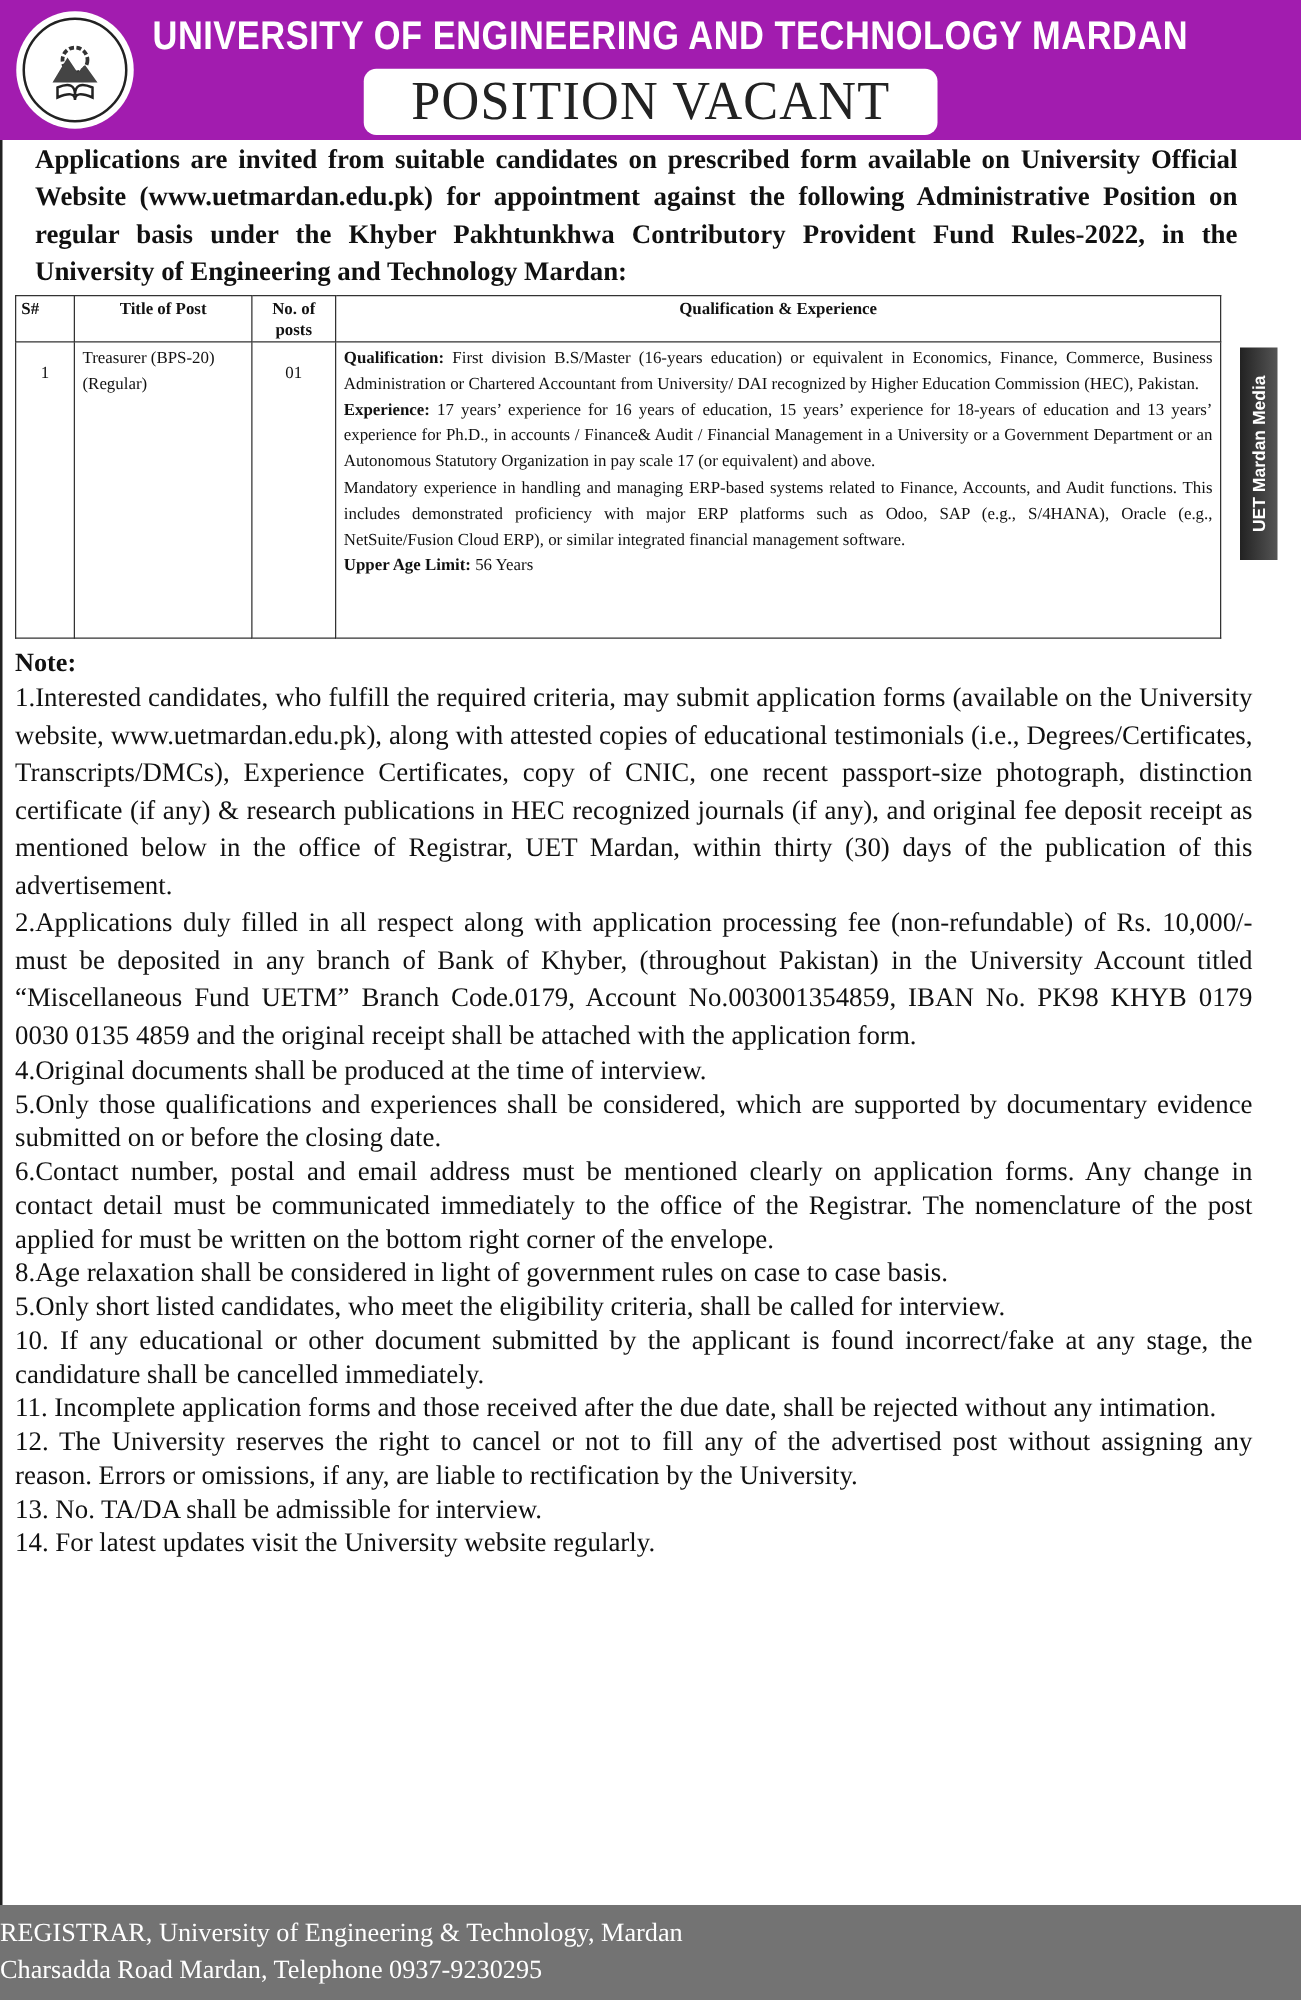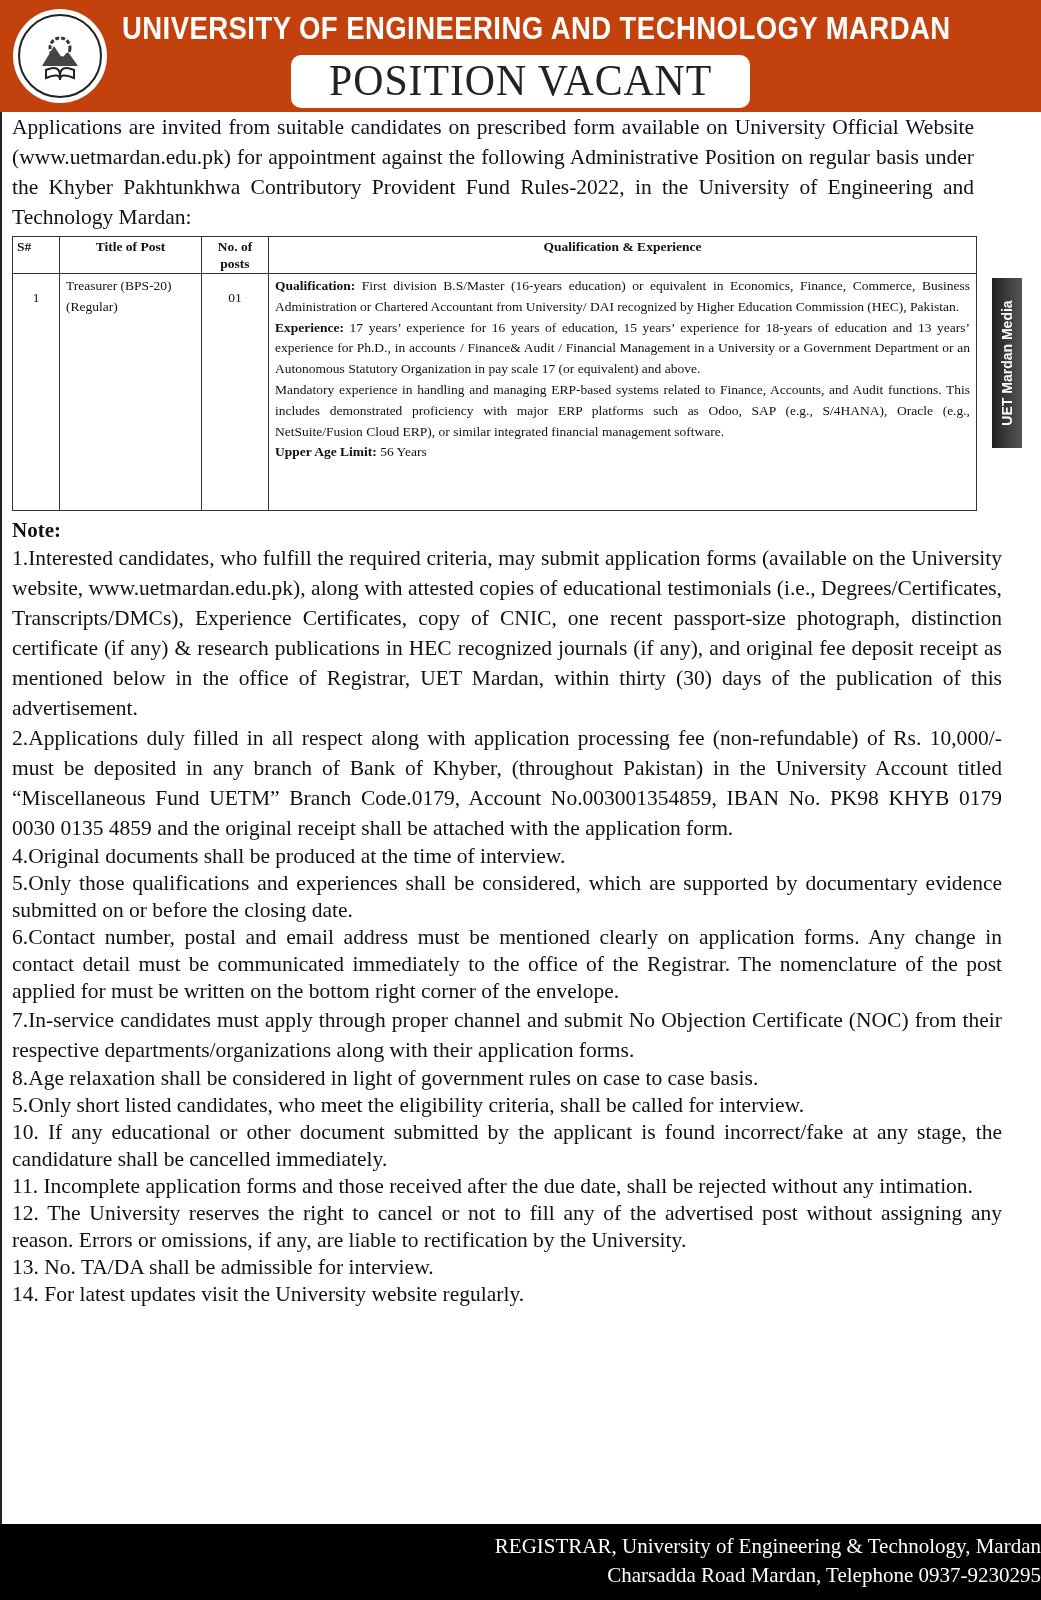--- a/index.html
+++ b/index.html
@@ -1,50 +1,50 @@
 <!DOCTYPE html>
 <html><head>
 <meta charset="utf-8">
 <style>
   html, body { margin:0; padding:0; }
   body { width:1041px; height:1600px; background:#fff; position:relative; overflow:hidden;
          font-family:"Liberation Serif", serif; color:#111; }
   .frame { position:absolute; left:0; top:0; width:1039px; height:1600px; border-left:2px solid #222; box-sizing:border-box; }
-  .header { position:absolute; left:0; top:0; width:1041px; height:112px; background:#c2410c; }
+  .header { position:absolute; left:0; top:0; width:1041px; height:112px; background:#a21caf; }
   .logo { position:absolute; left:13px; top:9px; width:94px; height:94px; border-radius:50%; background:#fff;
           display:flex; align-items:center; justify-content:center; }
   .logo-inner { width:84px; height:84px; border-radius:50%; border:2px solid #222; box-sizing:border-box;
                 display:flex; align-items:center; justify-content:center; }
   .uni-title { position:absolute; left:122px; top:10px; width:860px; font-family:"Liberation Sans", sans-serif;
                font-weight:bold; color:#fff; font-size:32px; letter-spacing:0.5px; white-space:nowrap;
                transform:scaleX(0.86); transform-origin:left; }
   .pv { position:absolute; left:291px; top:55px; width:459px; height:53px; background:#fff; border-radius:10px;
         display:flex; justify-content:center; }
   .pv span { font-family:"Liberation Serif", serif; font-size:44px; color:#222; letter-spacing:1px;
              transform:scaleX(0.95); }
-  .intro { position:absolute; left:12px; top:112px; width:962px; font-size:21.5px; line-height:30px; text-align:justify; }
+  .intro { position:absolute; left:28px; top:112px; width:962px; font-size:21.5px; line-height:30px; text-align:justify;font-weight:bold; }
   table.posts { position:absolute; left:12px; top:236px; width:965px; border-collapse:collapse; font-size:13.5px; }
   table.posts th, table.posts td { border:1px solid #333; vertical-align:top; }
   table.posts th { font-weight:bold; font-size:13.5px; line-height:17px; padding:1px 4px; }
   table.posts td { line-height:20.8px; padding:2px 6px; }
   .c1 { width:38px; } .c2 { width:133px; } .c3 { width:58px; }
   .th-s { text-align:left; }
   .td-center { text-align:center; }
   .qual { text-align:justify; }
   .qual b { font-weight:bold; }
   .side { position:absolute; left:992px; top:278px; width:30px; height:170px;
           background:linear-gradient(to right,#222,#555); display:flex; align-items:center; justify-content:center; }
   .side span { color:#fff; font-family:"Liberation Sans", sans-serif; font-weight:bold; font-size:14px;
                transform:rotate(-90deg); white-space:nowrap; }
   .notes { position:absolute; left:12px; top:517px; width:990px; font-size:21.5px; line-height:30px; }
   .note-head { font-weight:bold; font-size:21px; line-height:26px; }
   .note { text-align:justify; }
   .note.short { line-height:27px; }
-  .footer { position:absolute; left:0; top:1524px; width:1041px; height:76px; background:#000000; color:#fff;
-            text-align:right; font-size:21px; line-height:29px; padding-top:8px; box-sizing:border-box; }
+  .footer { position:absolute; left:0; top:1524px; width:1041px; height:76px; background:#737373; color:#fff;
+            text-align:left; font-size:21px; line-height:29px; padding-top:8px; box-sizing:border-box; }
 </style>
 </head>
 <body>
 
 <div class="frame"></div>
 
 <div class="header">
   <div class="logo">
     <div class="logo-inner">
       <svg width="60" height="60" viewBox="0 0 60 60">
@@ -88,21 +88,20 @@
   <span>UET Mardan Media</span>
 </div>
 
 <div class="notes">
   <div class="note-head">Note:</div>
   <div class="note">1.Interested candidates, who fulfill the required criteria, may submit application forms (available on the University website, www.uetmardan.edu.pk), along with attested copies of educational testimonials (i.e., Degrees/Certificates, Transcripts/DMCs), Experience Certificates, copy of CNIC, one recent passport-size photograph, distinction certificate (if any) &amp; research publications in HEC recognized journals (if any), and original fee deposit receipt as mentioned below in the office of Registrar, UET Mardan, within thirty (30) days of the publication of this advertisement.</div>
   <div class="note">2.Applications duly filled in all respect along with application processing fee (non-refundable) of Rs. 10,000/- must be deposited in any branch of Bank of Khyber, (throughout Pakistan) in the University Account titled “Miscellaneous Fund UETM” Branch Code.0179, Account No.003001354859, IBAN No. PK98 KHYB 0179 0030 0135 4859 and the original receipt shall be attached with the application form.</div>
   <div class="note short">4.Original documents shall be produced at the time of interview.</div>
   <div class="note short">5.Only those qualifications and experiences shall be considered, which are supported by documentary evidence submitted on or before the closing date.</div>
   <div class="note short">6.Contact number, postal and email address must be mentioned clearly on application forms. Any change in contact detail must be communicated immediately to the office of the Registrar. The nomenclature of the post applied for must be written on the bottom right corner of the envelope.</div>
-  <div class="note">7.In-service candidates must apply through proper channel and submit No Objection Certificate (NOC) from their respective departments/organizations along with their application forms.</div>
   <div class="note short">8.Age relaxation shall be considered in light of government rules on case to case basis.</div>
   <div class="note short">5.Only short listed candidates, who meet the eligibility criteria, shall be called for interview.</div>
   <div class="note short">10. If any educational or other document submitted by the applicant is found incorrect/fake at any stage, the candidature shall be cancelled immediately.</div>
   <div class="note short">11. Incomplete application forms and those received after the due date, shall be rejected without any intimation.</div>
   <div class="note short">12. The University reserves the right to cancel or not to fill any of the advertised post without assigning any reason. Errors or omissions, if any, are liable to rectification by the University.</div>
   <div class="note short">13. No. TA/DA shall be admissible for interview.</div>
   <div class="note short">14. For latest updates visit the University website regularly.</div>
 </div>
 
 <div class="footer">

